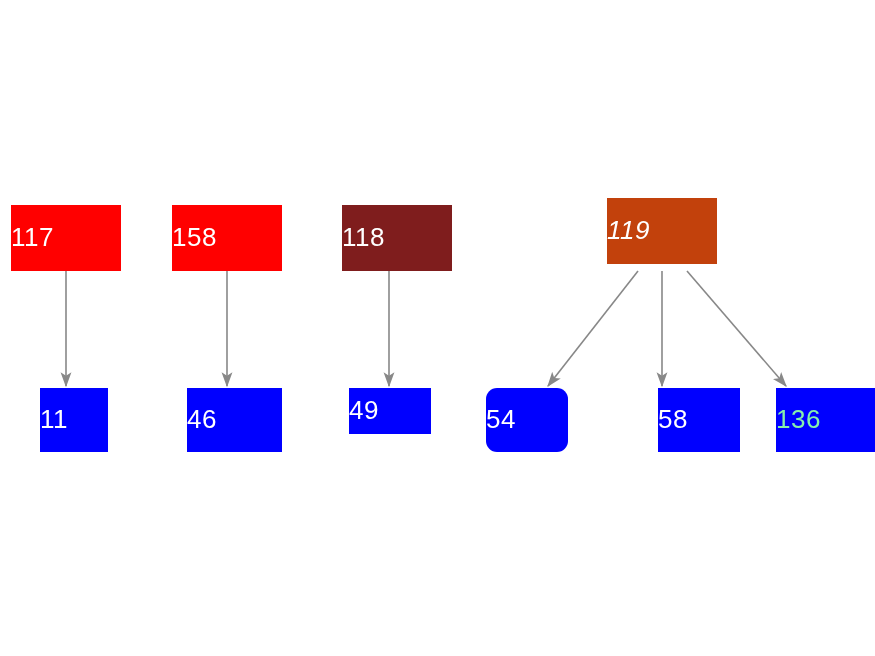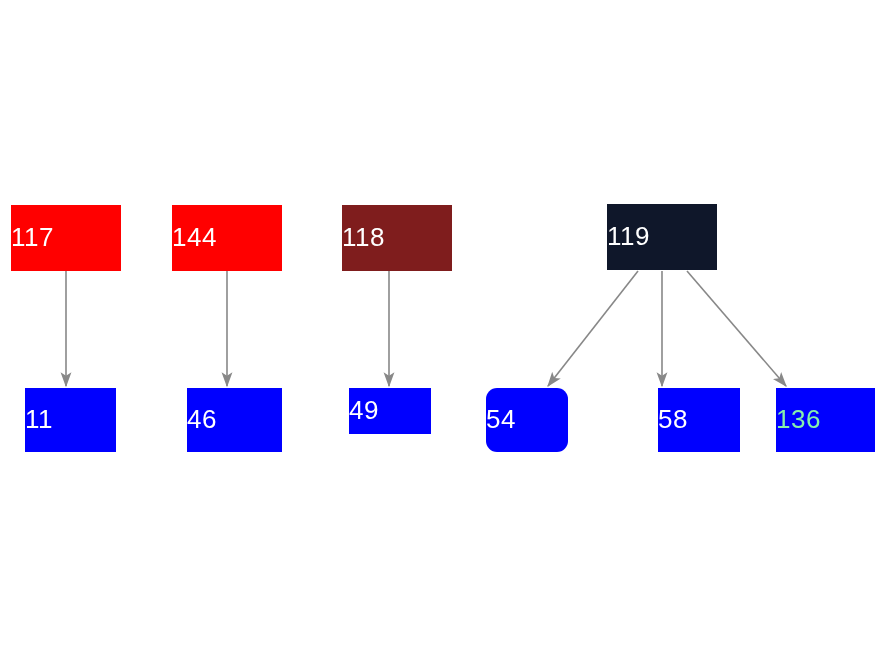--- a/index.html
+++ b/index.html
@@ -63,29 +63,29 @@
         <line x1="662" y1="271" x2="662" y2="386" stroke="#888888" stroke-width="1.6" marker-end="url(#arrowhead)"></line>
         <line x1="687" y1="271" x2="786" y2="386" stroke="#888888" stroke-width="1.6" marker-end="url(#arrowhead)"></line>
       </g>
   </svg>
 
   <div id="nodes">
       <div class="node" style="left: 11px; top: 205px; width: 110px; height: 66px; background: rgb(255, 0, 0); color: rgb(255, 255, 255);">
         <span class="node-label">117</span>
       </div>
       <div class="node" style="left: 172px; top: 205px; width: 110px; height: 66px; background: rgb(255, 0, 0); color: rgb(255, 255, 255);">
-        <span class="node-label">144</span>
+        <span class="node-label">158</span>
       </div>
       <div class="node" style="left: 342px; top: 205px; width: 110px; height: 66px; background: #7f1d1d; color: rgb(255, 255, 255);">
         <span class="node-label">118</span>
       </div>
-      <div class="node" style="left: 607px; top: 204px; width: 110px; height: 66px; background: #0f172a; color: rgb(255, 255, 255);">
+      <div class="node" style="left: 607px; top: 198px; width: 110px; height: 66px; background: #c2410c; color: rgb(255, 255, 255); font-style: italic;">
         <span class="node-label">119</span>
       </div>
-      <div class="node" style="left: 25px; top: 388px; width: 91px; height: 64px; background: rgb(0, 0, 255); color: rgb(255, 255, 255);">
+      <div class="node" style="left: 40px; top: 388px; width: 68px; height: 64px; background: rgb(0, 0, 255); color: rgb(255, 255, 255);">
         <span class="node-label">11</span>
       </div>
       <div class="node" style="left: 187px; top: 388px; width: 95px; height: 64px; background: rgb(0, 0, 255); color: rgb(255, 255, 255);">
         <span class="node-label">46</span>
       </div>
       <div class="node" style="left: 349px; top: 388px; width: 82px; height: 46px; background: rgb(0, 0, 255); color: rgb(255, 255, 255);">
         <span class="node-label">49</span>
       </div>
       <div class="node" style="left: 486px; top: 388px; width: 82px; height: 64px; background: rgb(0, 0, 255); color: rgb(255, 255, 255); border-radius: 11px;">
         <span class="node-label">54</span>

